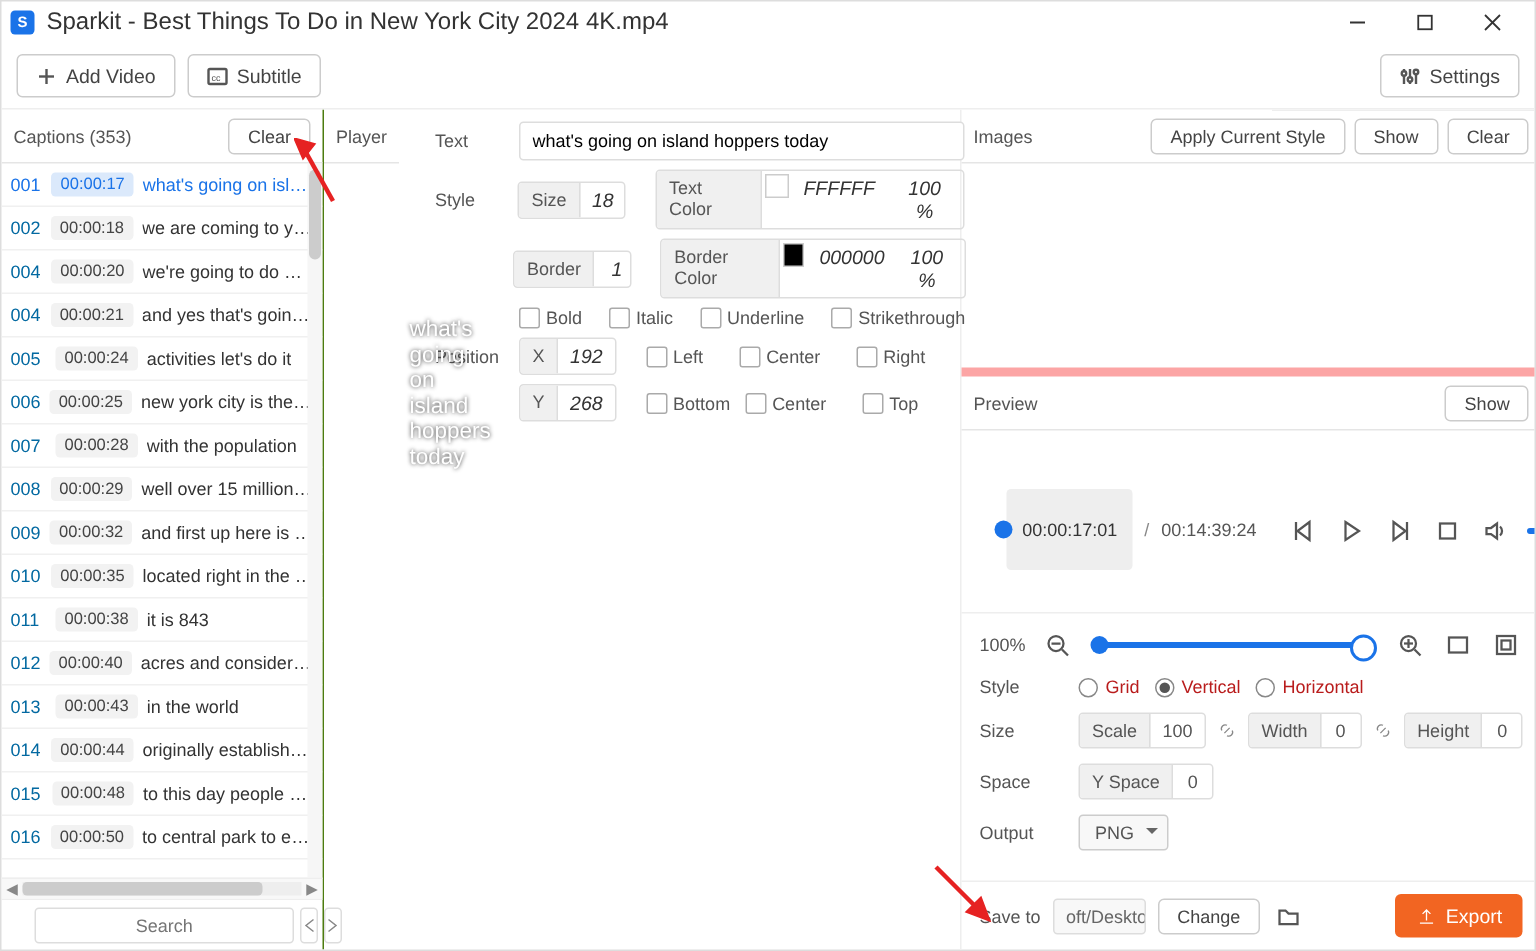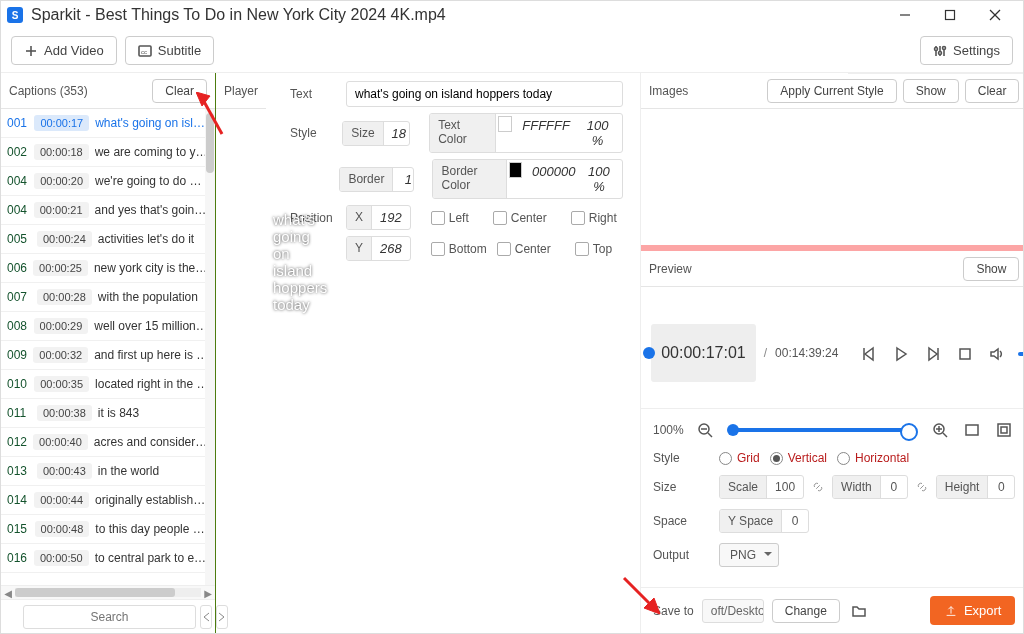--- a/index.html
+++ b/index.html
@@ -23,21 +23,21 @@
 
 .main { flex: 1; display: flex; overflow: hidden; height: calc(634px - 28px - 44px); }
 .panel-head { height: 36px; display: flex; align-items: center; padding: 0 8px; border-bottom: 1px solid #e5e5e5; gap: 6px; }
 .panel-head .label { flex: 1; font-size: 12px; color: #555; }
 .small-btn { border: 1px solid #ccc; border-radius: 4px; background: #fff; padding: 4px 12px; font-size: 12px; color: #444; cursor: pointer; }
 
 
 .captions-col { width: 215px; display: flex; flex-direction: column; border-right: 1px solid #4d7c0f; }
 .caption-list { flex: 1; overflow: hidden; position: relative; }
 .cap-row { display: flex; align-items: center; gap: 6px; padding: 6px 6px; border-bottom: 1px solid #f0f0f0; font-size: 12px; white-space: nowrap; overflow: hidden; }
-.cap-row .idx { width: 24px; color: #14532d; text-align: left; }
+.cap-row .idx { width: 24px; color: #0369a1; text-align: left; }
 .cap-row .tc { background: #f2f2f2; padding: 2px 6px; border-radius: 3px; font-size: 11px; color: #444; }
 .cap-row.sel .idx { color: #1a73e8; }
 .cap-row.sel .tc { background: #dbe9fb; color: #1a73e8; }
 .cap-row.sel .txt { color: #1a73e8; }
 .cap-row .txt { overflow: hidden; text-overflow: ellipsis; color: #333; }
 .vscroll { position: absolute; right: 0; top: 0; bottom: 0; width: 10px; background: #f6f6f6; }
 .vscroll .thumb { position: absolute; left: 1px; top: 4px; width: 8px; height: 60px; background: #ccc; border-radius: 4px; }
 .hscroll-wrap { height: 14px; border-top: 1px solid #eee; position: relative; background: #f8f8f8; }
 .hscroll-wrap .ar { position: absolute; width: 14px; height: 14px; top: 0; display:flex; align-items:center; justify-content:center; color:#888; font-size:10px;}
 .hscroll-wrap .ar.l { left: 0; } .hscroll-wrap .ar.r { right: 0; }
@@ -61,21 +61,21 @@
 .text-in { flex: 1; border: 1px solid #ddd; border-radius: 3px; padding: 4px 8px; height: 26px; font-size: 12px; }
 .field-box { display: flex; border:1px solid #ddd; border-radius:3px; overflow:hidden; }
 .field-box .fl { background: #f0f0f0; padding: 4px 8px; font-size: 12px; color:#555; border-right:1px solid #ddd; }
 .field-box .fv { padding: 4px 8px; font-size: 13px; min-width: 30px; text-align:center;font-style:italic; }
 .col-sw { width: 16px; height: 16px; border:1px solid #ccc; }
 .chk { display:inline-flex; align-items:center; gap:4px; font-size:12px; color:#555; }
 .chk .box { width:14px; height:14px; border:1px solid #aaa; border-radius:2px; }
 .tline-row { padding: 8px 10px; display:flex; align-items:center; gap:8px;}
 .tline-track { flex:1; height:4px; background:#ddd; border-radius:2px; position:relative;}
 .tline-track .pos { position:absolute; left:0; width:12px; height:12px; background:#1a73e8; border-radius:50%; top:-4px;}
-.time-box { background:#eee; padding:20px 10px; border-radius:3px; font-size:16px;}
+.time-box { background:#eee; padding:20px 10px; border-radius:3px; font-size:12px;}
 .controls-row { padding: 6px 10px; display:flex; align-items:center; gap:10px; border-top:1px solid #eee;}
 .ic-btn { width:22px; height:22px; display:flex; align-items:center; justify-content:center; }
 .ic-btn svg { width:16px; height:16px; stroke:#555; fill:none; stroke-width:1.5;}
 .vol-slide { width:60px; height:4px; background:linear-gradient(90deg,#1a73e8 60%, #ddd 60%); border-radius:2px; position:relative;}
 .vol-slide::after{content:"";position:absolute;left:58%;top:-4px;width:12px;height:12px;background:#1a73e8;border-radius:50%;}
 .capture-btn { background:#1a73e8; color:#fff; border:none; border-radius:4px; padding:7px 14px; font-size:13px; display:flex; align-items:center; gap:6px; cursor:pointer;}
 
 
 .right-col { flex:1; display:flex; flex-direction:column;}
 .images-pane { height:178px; display:flex; flex-direction:column; border-bottom:6px solid #fca5a5;}
@@ -316,20 +316,38 @@
               <div class="fl">Border</div>
               <div class="fv">1</div>
             </div>
           <div style="width:8px"></div>
           <div class="field-box">
               <div class="fl">Border Color</div>
               <div class="col-sw" style="background:#000; margin:2px;"></div>
               <div class="fv">000000</div>
               <div class="fv">100 %</div>
             </div>
+        </div>
+        <div class="prow" style="gap:18px; padding-left:56px;">
+          <label class="chk">
+              <span class="box"></span>
+              <span>Bold</span>
+            </label>
+          <label class="chk">
+              <span class="box"></span>
+              <span>Italic</span>
+            </label>
+          <label class="chk">
+              <span class="box"></span>
+              <span>Underline</span>
+            </label>
+          <label class="chk">
+              <span class="box"></span>
+              <span>Strikethrough</span>
+            </label>
         </div>
         <div class="prow">
           <div class="plabel">Position</div>
           <div class="field-box">
               <div class="fl">X</div>
               <div class="fv">192</div>
             </div>
           <label class="chk" style="margin-left:14px">
               <span class="box"></span>
               <span>Left</span>

